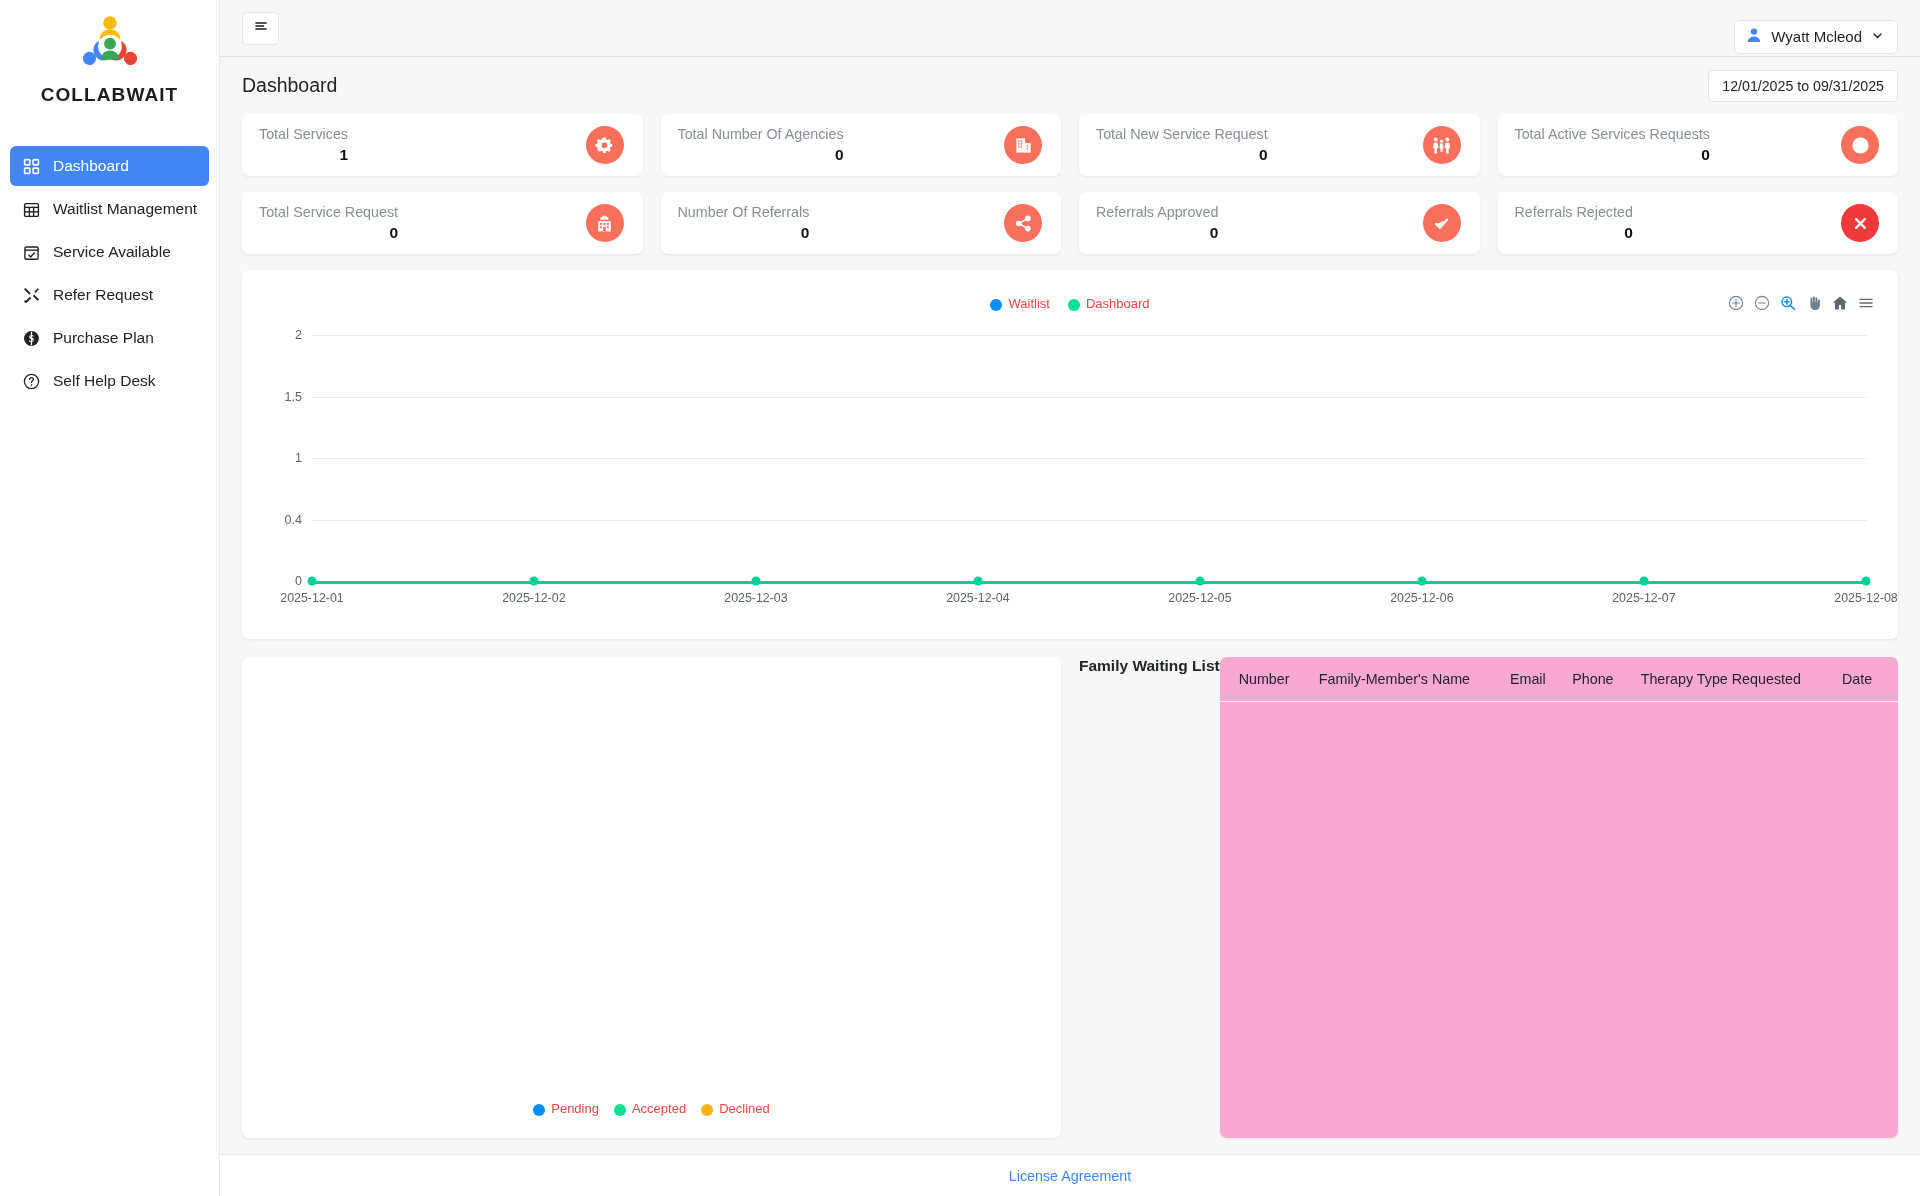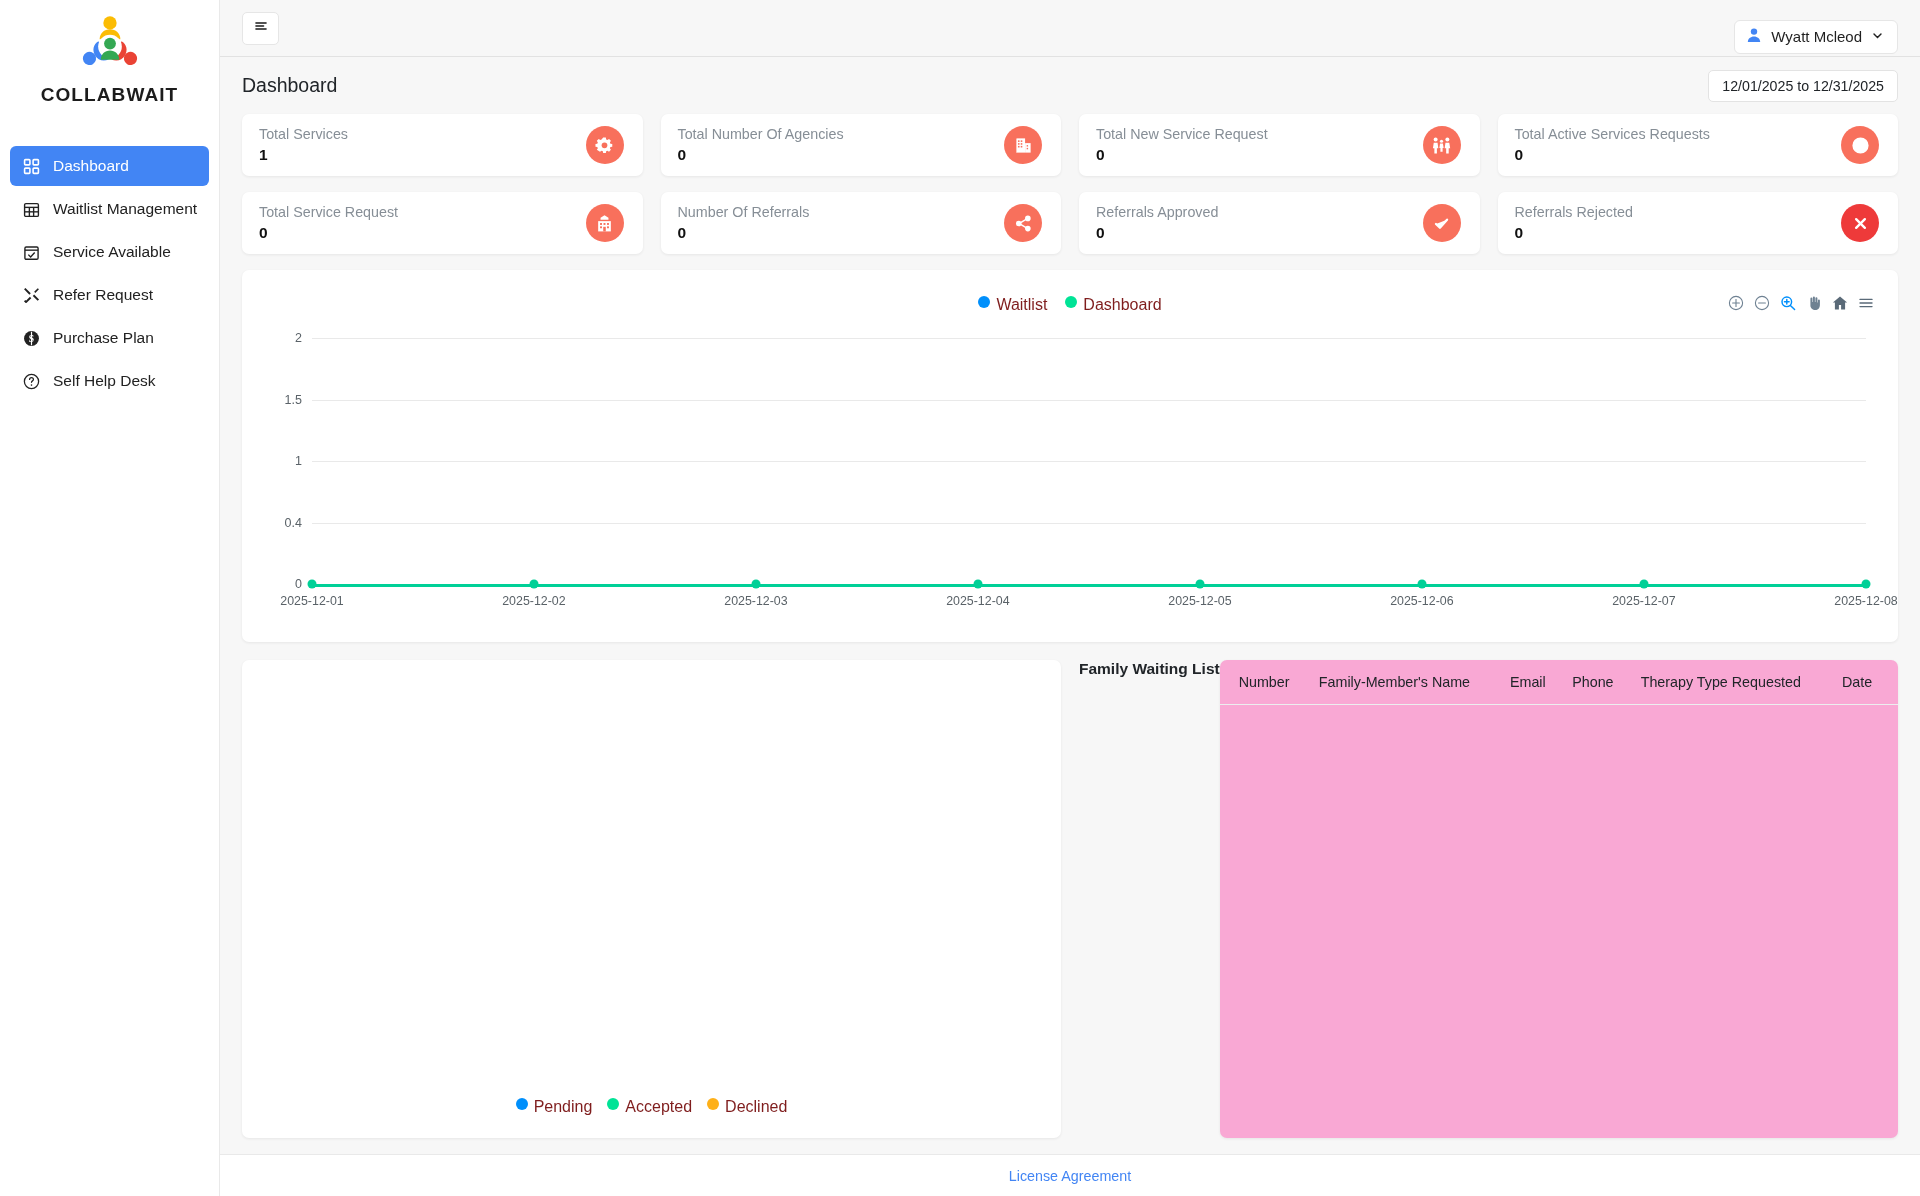--- a/index.html
+++ b/index.html
@@ -82,20 +82,21 @@
   .content { padding: 0 22px 0 22px; flex: 1; display:flex; flex-direction:column; min-height:0;}
 
   
   .cards-row { display: grid; grid-template-columns: repeat(4, 1fr); gap: 18px; margin-bottom: 16px; }
   .stat-card {
     background: #fff; border-radius: 7px;
     box-shadow: 0 1px 3px rgba(0,0,0,.07);
     height: 62px;
     display: flex; align-items: center; justify-content: space-between;
     padding: 0 19px 0 17px;
+    text-align: right;
   }
   .sc-label { font-size: 14.3px; color: #868e96; line-height: 1.25; }
   .sc-value { font-size: 15.5px; font-weight: bold; color: #111; margin-top: 2px; }
   .sc-icon {
     width: 38px; height: 38px; border-radius: 50%;
     background: #f8705c;
     display: flex; align-items: center; justify-content: center;
     flex: 0 0 38px;
   }
   .sc-icon.red { background: #ee3a3a; }
@@ -106,21 +107,21 @@
     background: #fff; border-radius: 7px;
     box-shadow: 0 1px 3px rgba(0,0,0,.07);
   }
   .panel-title { font-size: 15.8px; font-weight: bold; color: #212529; }
   .chart-panel { padding: 16px 18px 14px 18px; margin-bottom: 18px; }
   .chart-topline { display: flex; align-items: flex-start; }
   .chart-legend-row {
     display: flex; justify-content: center; align-items: center; gap: 18px;
     margin-top: 10px; position: relative;
   }
-  .legend-item { display: flex; align-items: flex-start; gap: 6px; font-size: 16px; color: #7f1d1d; cursor: pointer;}
+  .legend-item { display: flex; align-items: flex-end; gap: 6px; font-size: 13px; color: #ef4444; cursor: pointer;}
   .dot { width: 12px; height: 12px; border-radius: 50%; display:inline-block; }
   .chart-toolbar {
     position: absolute; right: 6px; top: -2px;
     display: flex; align-items: center; gap: 9px;
   }
   .chart-toolbar .tb { width: 17px; height: 17px; cursor: pointer; display:flex; align-items:center; justify-content:center;}
   .chart-toolbar .tb svg { width: 16px; height: 16px; display:block; }
 
   .plot { position: relative; height: 300px; margin-top: 14px; }
   .plot-inner { position: absolute; left: 52px; right: 14px; top: 10px; bottom: 44px; }
@@ -304,21 +305,21 @@
         <span>
           <svg width="13" height="13" viewBox="0 0 13 13" fill="none" stroke="#222" stroke-width="1.4" stroke-linecap="round">
             <polyline points="3,5 6.5,8.6 10,5"></polyline>
           </svg>
         </span>
       </div>
     </div>
 
     <div class="pagehead">
       <div class="page-title">Dashboard</div>
-      <div class="daterange">12/01/2025 to 12/31/2025</div>
+      <div class="daterange">12/01/2025 to 09/31/2025</div>
     </div>
 
     <div class="content">
 
       <div class="cards-row">
 
         <div class="stat-card">
           <div>
             <div class="sc-label">Total Services</div>
             <div class="sc-value">1</div>

